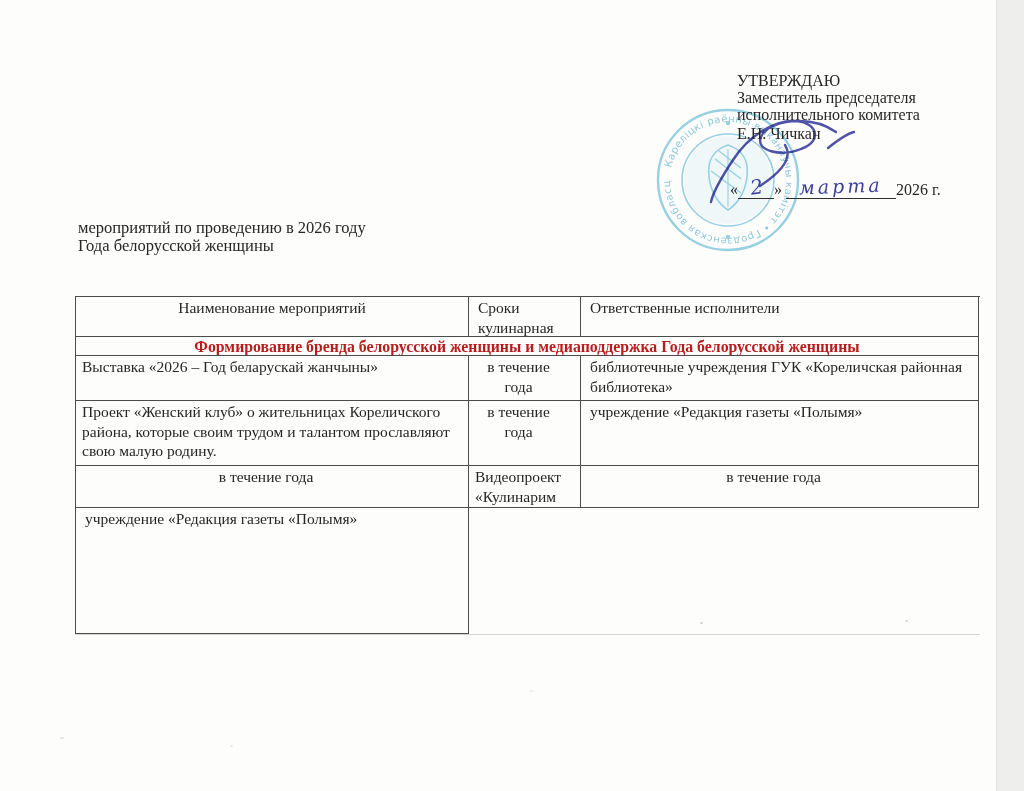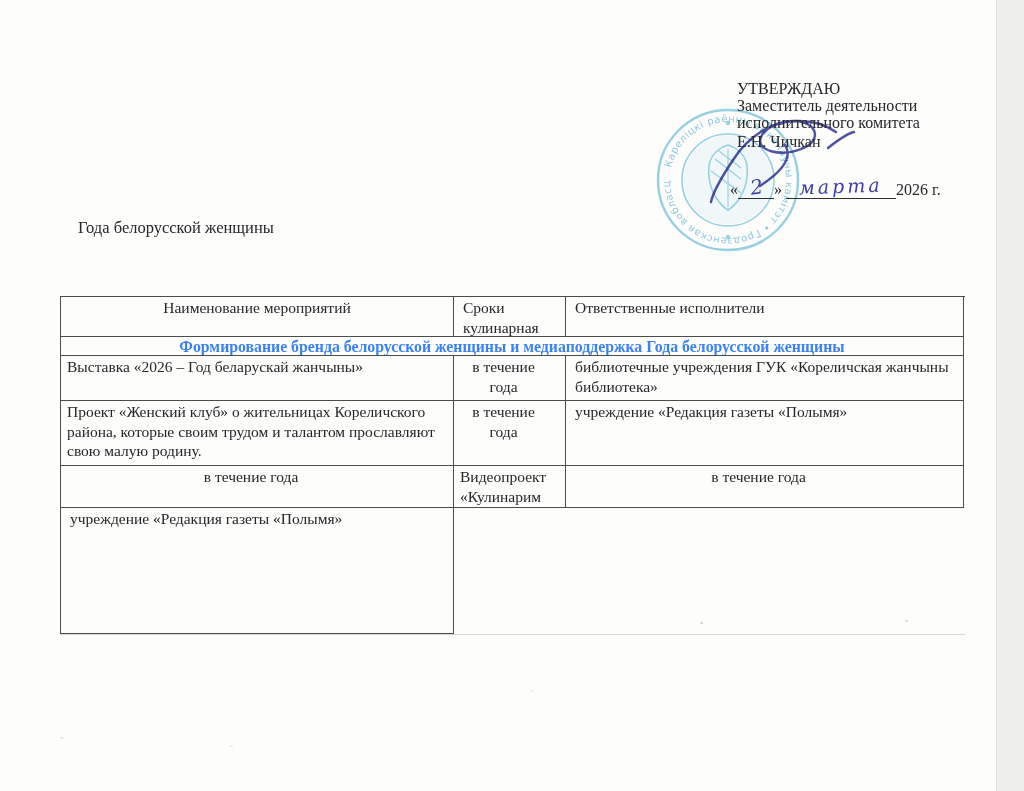--- a/index.html
+++ b/index.html
@@ -8,21 +8,21 @@
     background:#fdfdfc;
     font-family:"Liberation Serif","DejaVu Serif",serif;
     color:#262626;
   }
   .scan-edge{
     position:absolute;top:0;right:0;width:27px;height:791px;
     background:#eeeeec;border-left:1px solid #e2e2df;
   }
   
   .approval{
-    position:absolute;left:737px;top:80px;width:226px;
+    position:absolute;left:737px;top:72px;width:226px;
     font-size:16px;line-height:17.2px;white-space:nowrap;
   }
   .approval .signer{padding-right:14px;margin-top:1px;}
   .dateline{
     position:absolute;left:730px;top:174px;font-size:16px;white-space:nowrap;
   }
   .slot{
     display:inline-block;border-bottom:1px solid #2e2e2e;text-align:center;
     vertical-align:bottom;
   }
@@ -38,37 +38,37 @@
   .seal{position:absolute;left:645px;top:97px;mix-blend-mode:multiply;opacity:.62;}
   .signature{position:absolute;left:688px;top:110px;mix-blend-mode:multiply;opacity:.9;}
   
   .doc-title{
     position:absolute;left:78px;top:219px;
     font-size:16.5px;line-height:17.6px;
   }
   .doc-title .t1{font-size:17.5px;}
   
   .plan-table{
-    position:absolute;left:60px;top:296px;width:904px;
+    position:absolute;left:75px;top:296px;width:904px;
     border-top:1px solid #4c4c4c;border-left:1px solid #4c4c4c;
     display:grid;
     grid-template-columns:393px 112px 398px;
     grid-template-rows:40px 19px 45px 65px 42px 126px;
     font-size:15.5px;line-height:19.5px;
     box-shadow:0 1px 0 rgba(0,0,0,.15);
   }
   .cell{
     border-right:1px solid #4c4c4c;border-bottom:1px solid #4c4c4c;
     padding:1px 6px 0 6px;overflow:hidden;
   }
   .cell.c-head1{text-align:center;}
   .cell.c-head2,.cell.c-head3{text-align:left;padding-left:9px;}
   .cell.section{
     grid-column:1 / span 3;font-weight:bold;text-align:center;
-    font-size:15.8px;line-height:17px;padding-top:1px;color:#3b82f6;
+    font-size:15.8px;line-height:17px;padding-top:1px;color:#b91c1c;
   }
   .cell.timing{text-align:center;padding:1px 16px 0 4px;}
   .cell.resp{padding-left:9px;padding-right:8px;}
   
   .speck{position:absolute;background:#9b9b98;border-radius:50%;}
 </style>
 </head>
 <body>
 
 <div class="scan-edge"></div>
@@ -95,44 +95,45 @@
 <svg class="signature" width="180" height="110" viewBox="0 0 180 110">
   <g fill="none" stroke="#3c3f9e" stroke-width="2.4" stroke-linecap="round">
     <path d="M148,22 C122,4 80,10 73,27 C67,41 93,47 113,39 C135,31 129,13 109,11 C85,9 59,28 45,50 C33,68 25,82 23,92"></path>
     <path d="M97,35 C106,49 92,63 72,76"></path>
     <path d="M140,38 C150,30 158,24 166,22"></path>
   </g>
 </svg>
 
 <div class="approval">
   <div>УТВЕРЖДАЮ</div>
-  <div>Заместитель деятельности</div>
+  <div>Заместитель председателя</div>
   <div>исполнительного комитета</div>
   <div class="signer">Е.Н. Чичкан</div>
 </div>
 
 <div class="dateline">
   <span>«</span><span class="slot slot-day"><span class="hand hand-day">2</span></span><span>»</span>
   <span class="slot slot-month"><span class="hand hand-month">марта</span></span><span>2026 г.</span>
 </div>
 
 <div class="doc-title">
+  <div>мероприятий по проведению в 2026 году</div>
   <div>Года белорусской женщины</div>
 </div>
 
 <div class="plan-table">
   <div class="cell c-head1">Наименование мероприятий</div>
   <div class="cell c-head2">Сроки кулинарная</div>
   <div class="cell c-head3">Ответственные исполнители</div>
 
   <div class="cell section">Формирование бренда белорусской женщины  и медиаподдержка Года белорусской женщины</div>
 
   <div class="cell">Выставка  «2026 – Год беларускай жанчыны»</div>
   <div class="cell timing">в течение года</div>
-  <div class="cell resp">библиотечные учреждения ГУК «Кореличская жанчыны библиотека»</div>
+  <div class="cell resp">библиотечные учреждения ГУК «Кореличская районная библиотека»</div>
 
   <div class="cell">Проект «Женский клуб» о жительницах Кореличского района, которые своим трудом и талантом прославляют свою малую родину.</div>
   <div class="cell timing">в течение года</div>
   <div class="cell resp">учреждение «Редакция газеты «Полымя»</div>
 
   <div class="cell timing">в течение года</div>
 
   <div class="cell">Видеопроект «Кулинарим по-кореличски» (кулинарная программа), в рамках которой жительницы Кореличского района во время приготовления белорусских национальных блюд будут рассказывать о своей работе, общественной деятельности и о личном</div>
   <div class="cell timing">в течение года</div>
   <div class="cell resp">учреждение «Редакция газеты «Полымя»</div>

